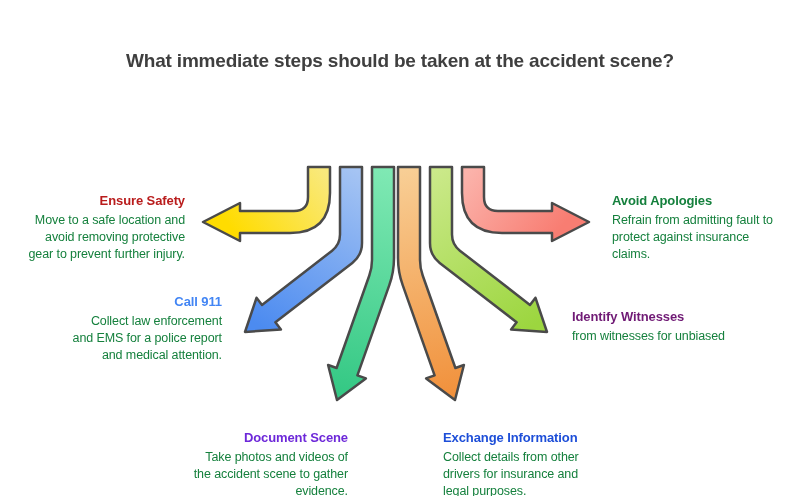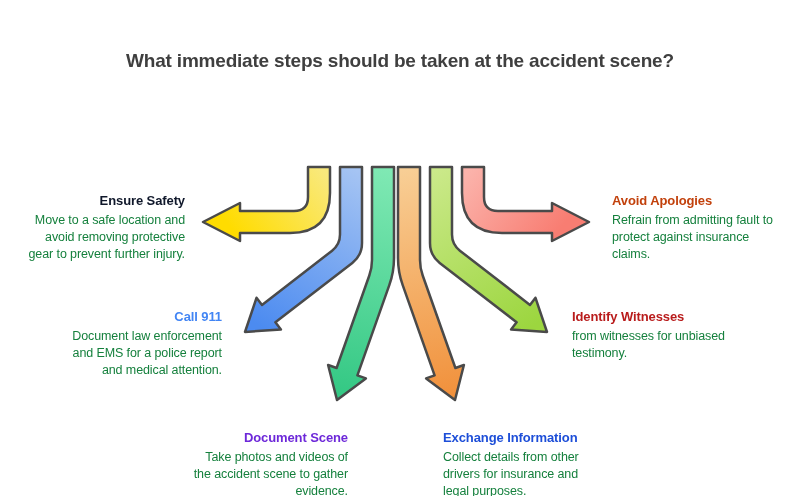--- a/index.html
+++ b/index.html
@@ -61,51 +61,50 @@
       <path fill="url(#g-ensure)" d="M203,222 L240,203 L240,211 L294,211 Q308,211 308,197 L308,167 L330,167 L330,193 Q330,233 290,233 L240,233 L240,241 Z"></path>
       <path fill="url(#g-avoid)" d="M589,222 L552,203 L552,211 L498,211 Q484,211 484,197 L484,167 L462,167 L462,193 Q462,233 502,233 L552,233 L552,241 Z"></path>
       <path fill="url(#g-call)" d="M245,332 L256.5,297.8 L262,304.9 L332.1,250.7 Q340,244.6 340,234.6 L340,167 L362,167 L362,243.1 Q362,255.4 352.3,262.9 L275.4,322.3 L280.9,329.4 Z"></path>
       <path fill="url(#g-identify)" d="M547,332 L535.5,297.8 L530,304.9 L459.9,250.7 Q452,244.6 452,234.6 L452,167 L430,167 L430,243.1 Q430,255.4 439.7,262.9 L516.6,322.3 L511.1,329.4 Z"></path>
       <path fill="url(#g-document)" d="M337,400 L328.1,365 L336.6,368 L369.3,275.5 Q372,268 372,260 L372,167 L394,167 L394,258 Q394,272 389.3,285.2 L357.4,375.4 L365.9,378.4 Z"></path>
       <path fill="url(#g-exchange)" d="M455,400 L463.9,365 L455.4,368 L422.7,275.5 Q420,268 420,260 L420,167 L398,167 L398,258 Q398,272 402.7,285.2 L434.6,375.4 L426.1,378.4 Z"></path>
     </g>
   </svg>
 
   <div class="step right" style="top:193px;right:607px;">
-    <div class="step-label" style="color: #0f172a;">Ensure Safety</div>
+    <div class="step-label" style="color: #b91c1c;">Ensure Safety</div>
     <div class="step-desc">
       <span class="line">Move to a safe location and</span>
       <span class="line">avoid removing protective</span>
       <span class="line">gear to prevent further injury.</span>
     </div>
   </div>
 
   <div class="step left" style="top:193px;left:612px;">
-    <div class="step-label" style="color: #c2410c;">Avoid Apologies</div>
+    <div class="step-label" style="color: #15803d;">Avoid Apologies</div>
     <div class="step-desc">
       <span class="line">Refrain from admitting fault to</span>
       <span class="line">protect against insurance</span>
       <span class="line">claims.</span>
     </div>
   </div>
 
-  <div class="step right" style="top:309px;right:570px;">
+  <div class="step right" style="top:294px;right:570px;">
     <div class="step-label" style="color: rgb(66, 133, 244);">Call 911</div>
     <div class="step-desc">
-      <span class="line">Document law enforcement</span>
+      <span class="line">Collect law enforcement</span>
       <span class="line">and EMS for a police report</span>
       <span class="line">and medical attention.</span>
     </div>
   </div>
 
   <div class="step left" style="top:309px;left:572px;">
-    <div class="step-label" style="color: #b91c1c;">Identify Witnesses</div>
+    <div class="step-label" style="color: #701a75;">Identify Witnesses</div>
     <div class="step-desc">
       <span class="line">from witnesses for unbiased</span>
-      <span class="line">testimony.</span>
     </div>
   </div>
 
   <div class="step right" style="top:430px;right:444px;">
     <div class="step-label" style="color: #6d28d9;">Document Scene</div>
     <div class="step-desc">
       <span class="line">Take photos and videos of</span>
       <span class="line">the accident scene to gather</span>
       <span class="line">evidence.</span>
     </div>

